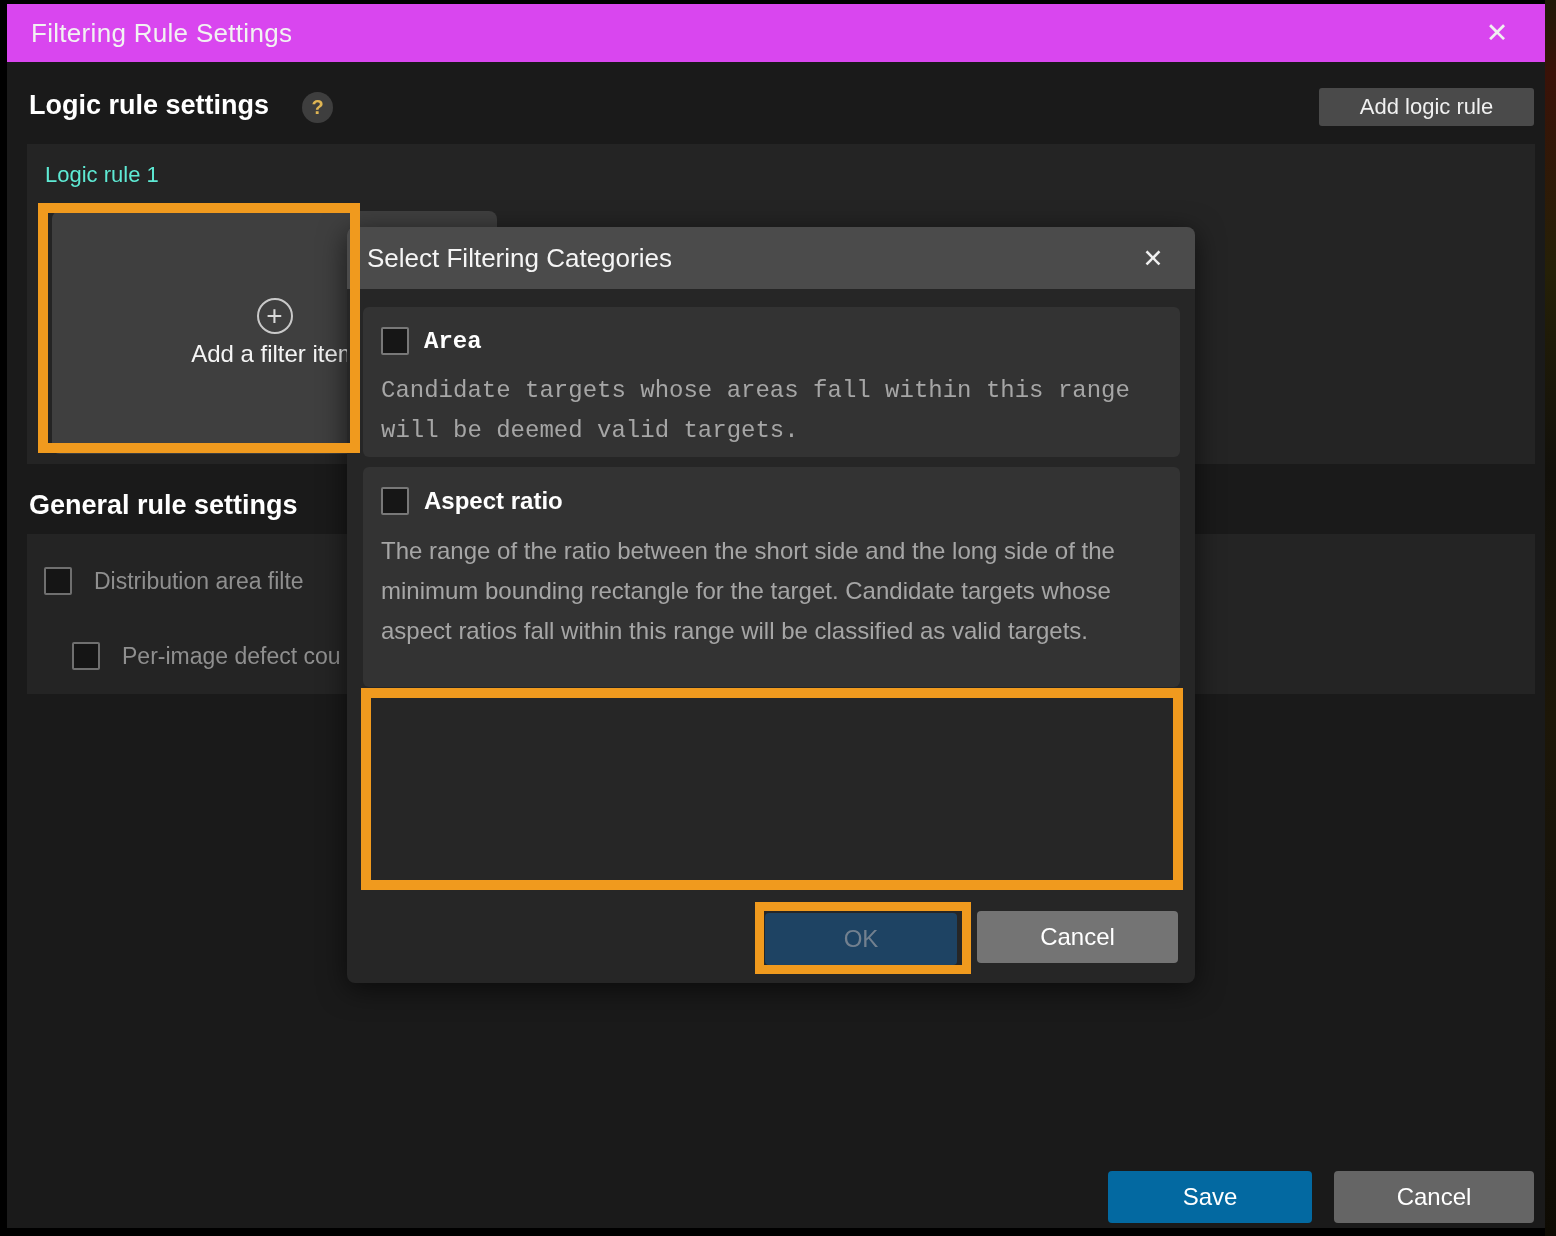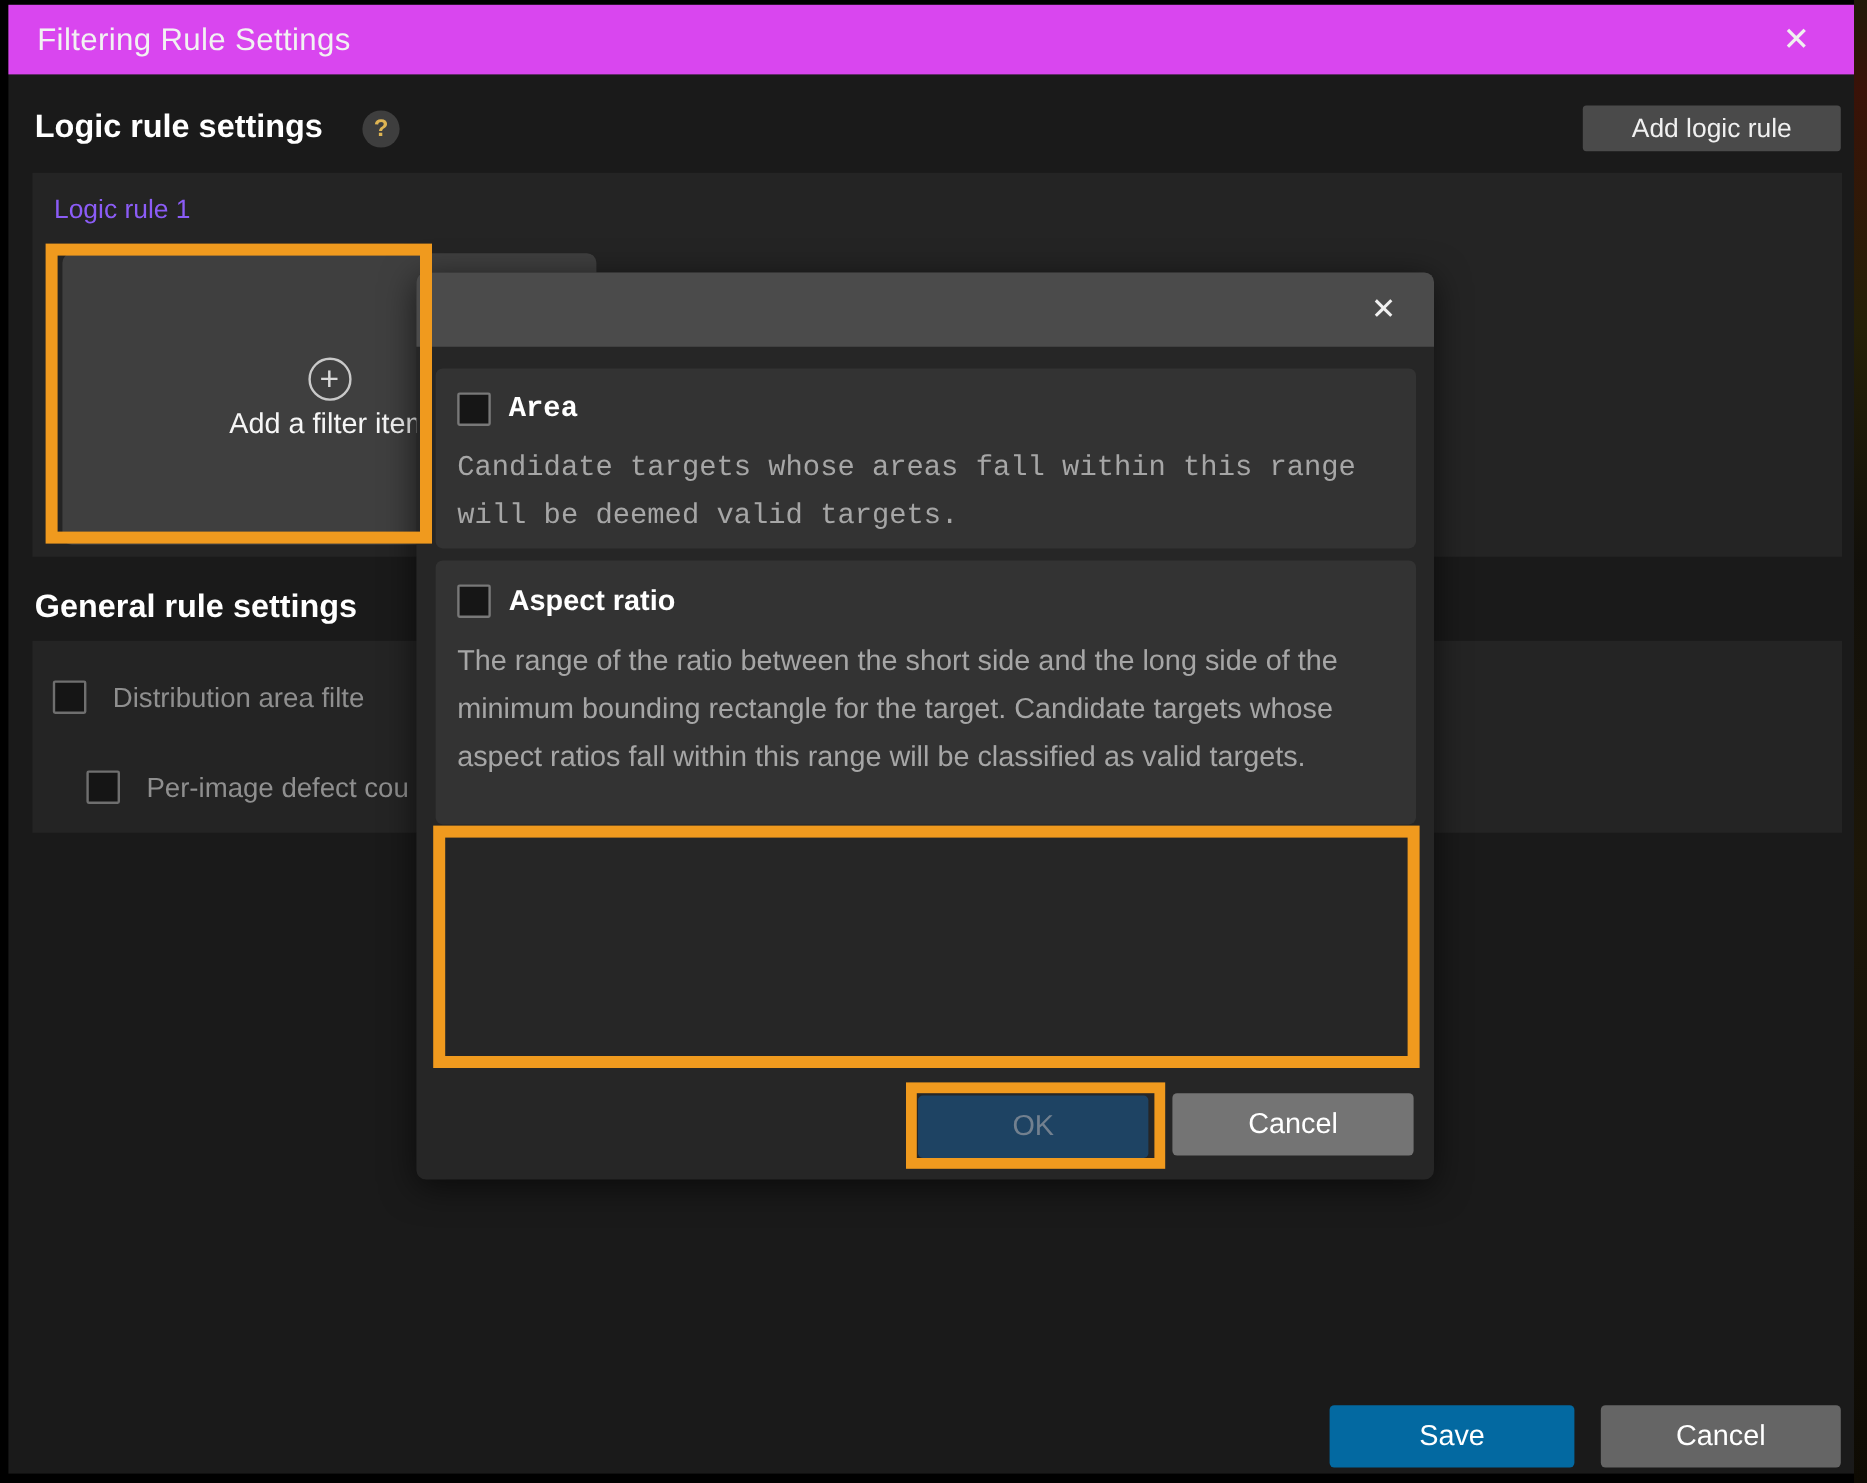--- a/index.html
+++ b/index.html
@@ -40,21 +40,21 @@
     display: flex; align-items: center; justify-content: center;
   }
   #add-logic-rule {
     left: 1312px; top: 84px; width: 215px; height: 38px;
     background: #4a4a4a; border-radius: 3px; color: #f0f0f0; font-size: 22px;
     display: flex; align-items: center; justify-content: center; cursor: pointer;
   }
 
   
   #logic-panel { left: 20px; top: 140px; width: 1508px; height: 320px; background: #242424; }
-  #logic-rule-label { left: 38px; top: 158px; color: #8b5cf6; font-size: 22px; }
+  #logic-rule-label { left: 38px; top: 158px; color: #5eead4; font-size: 22px; }
   #add-filter-item {
     left: 45px; top: 207px; width: 445px; height: 243px;
     background: #3f3f3f; border-radius: 8px; cursor: pointer; z-index: 2;
     display: flex; flex-direction: column; align-items: center; justify-content: center;
   }
   #add-filter-item .plus-circle {
     width: 36px; height: 36px; border: 2px solid #c9c9c9; border-radius: 50%;
     color: #d9d9d9; font-size: 28px; line-height: 1; font-weight: 300;
     display: flex; align-items: center; justify-content: center; margin-bottom: 6px;
   }
@@ -151,20 +151,21 @@
       <span class="checkbox"></span>
       <span class="gen-label">Per-image defect cou</span>
     </div>
 
     <div id="save-btn" class="btn">Save</div>
     <div id="footer-cancel" class="btn">Cancel</div>
   </div>
 
   <div id="modal" class="abs">
     <div id="modal-header">
+      <span class="title">Select Filtering Categories</span>
       <span class="close-x">✕</span>
     </div>
 
     <div id="card-area" class="cat-card">
       <div class="cat-head">
         <span class="checkbox"></span>
         <span class="cat-label">Area</span>
       </div>
       <div class="cat-desc">Candidate targets whose areas fall within this range will be deemed valid targets.</div>
     </div>

